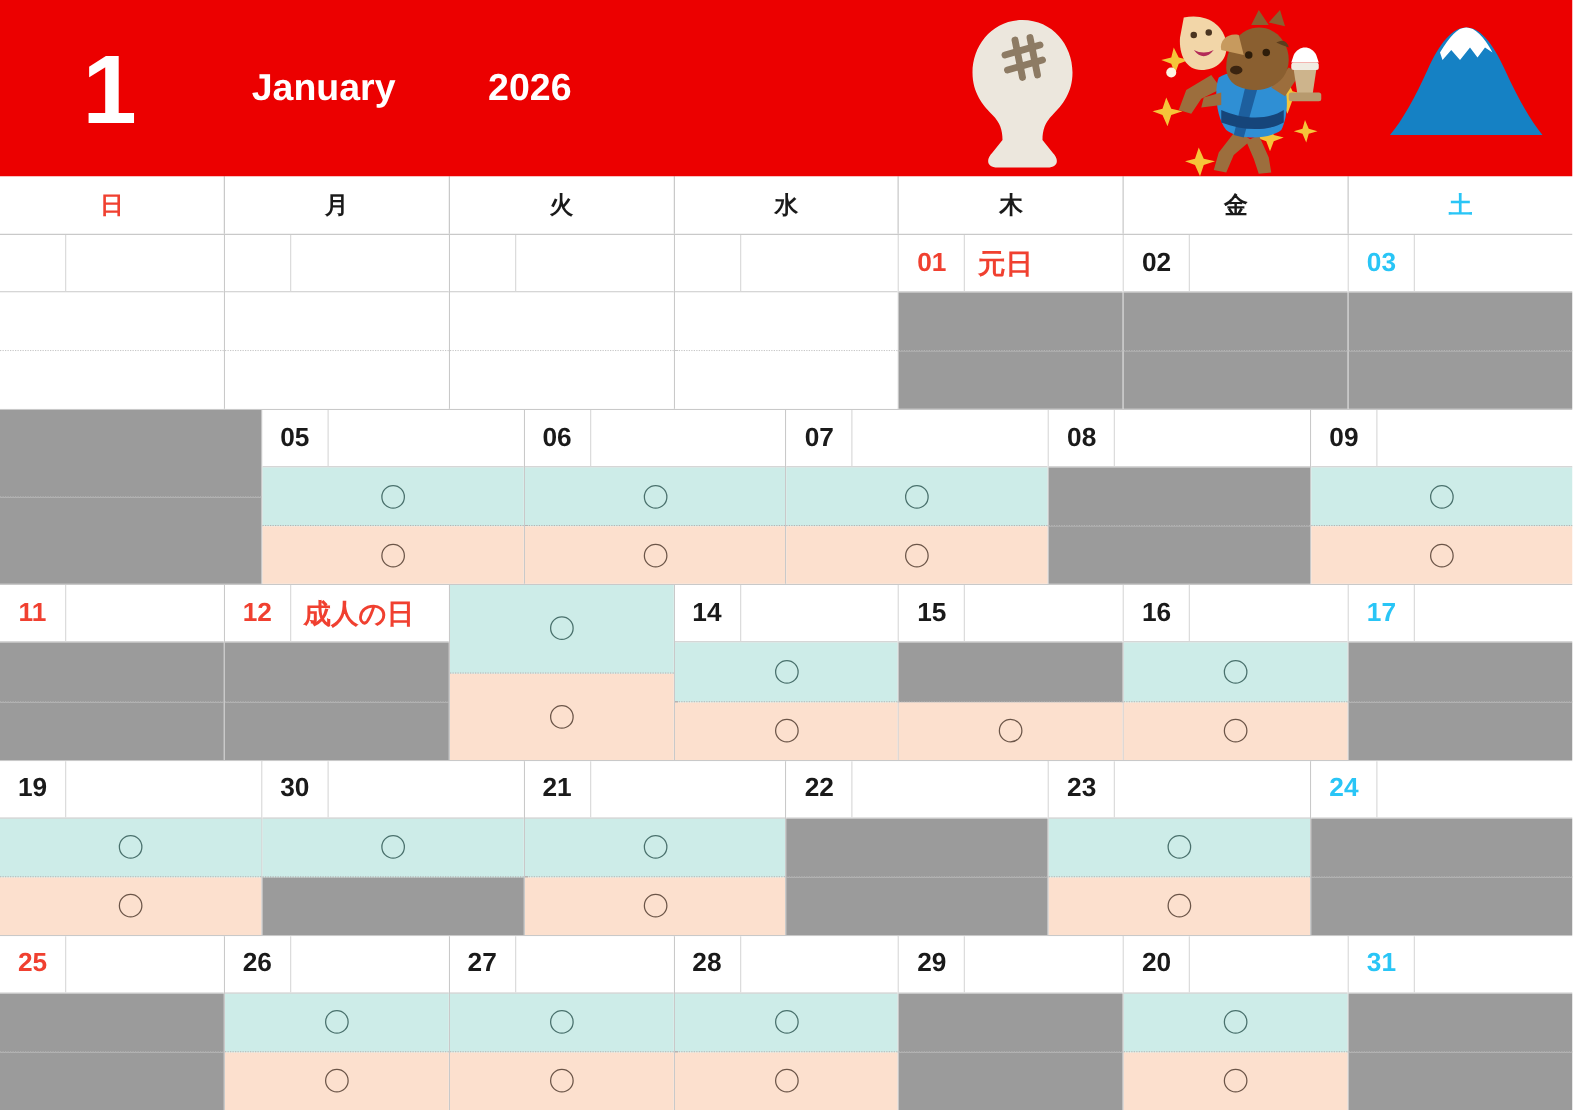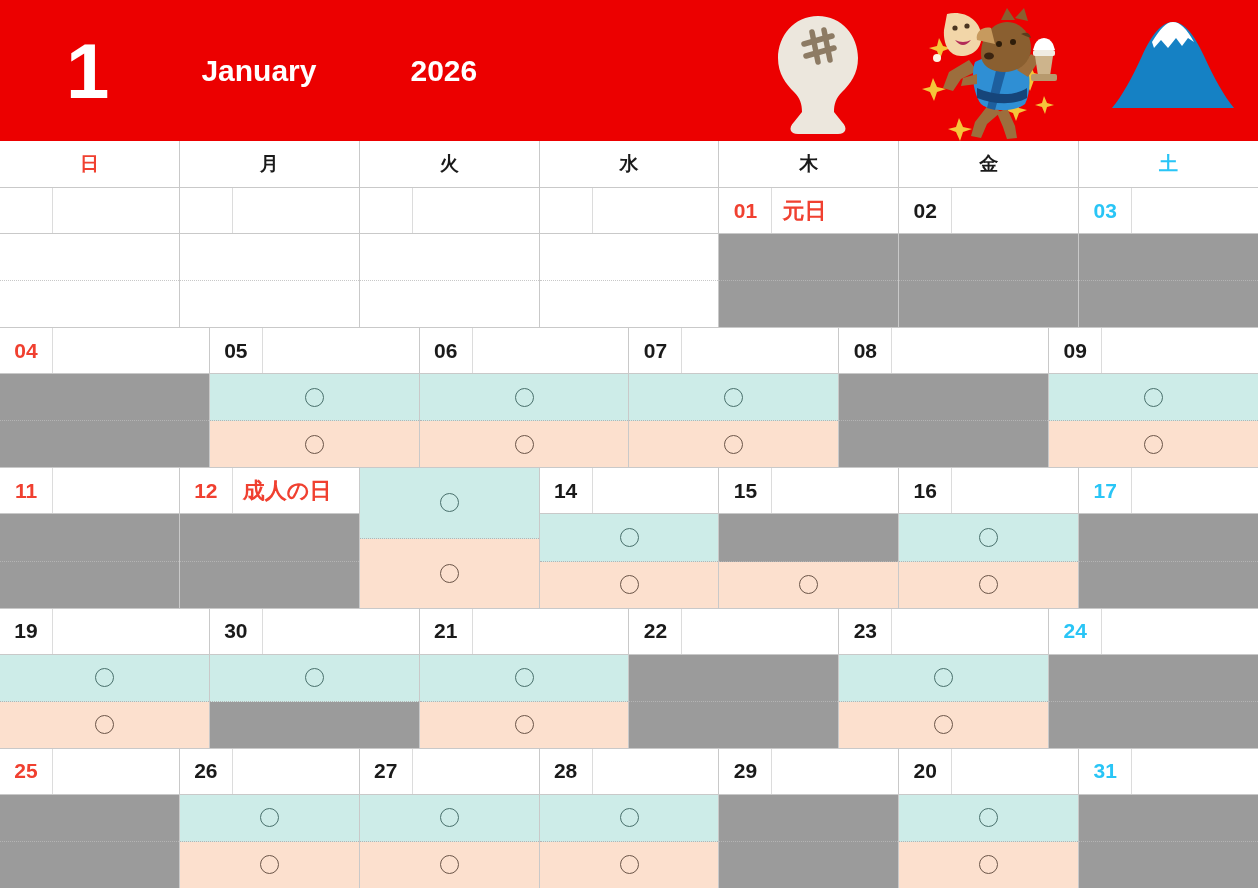--- a/index.html
+++ b/index.html
@@ -43,21 +43,21 @@
     color: #ffffff;
     font-size: 30px;
     font-weight: bold;
     margin-left: 94px;
     font-family: "Liberation Sans", sans-serif;
   }
   .hdr-year {
     color: #ffffff;
     font-size: 30px;
     font-weight: bold;
-    margin-left: 94px;
+    margin-left: 74px;
     font-family: "Liberation Sans", sans-serif;
   }
   .hdr-art {
     position: absolute;
     top: 0;
     right: 0;
     height: 141px;
     width: 560px;
   }
   .art-item { position: absolute; top: 0; height: 141px; }
@@ -311,24 +311,20 @@
           <div class="date-strip">
             <div class="date-num sat">03</div>
             <div class="date-event"></div>
           </div>
           <div class="slot am closed"></div>
           <div class="slot pm closed"></div>
         </div>
       </div>
       <div class="week">
         <div class="daycol">
-          <div class="date-strip">
-            <div class="date-num sun">04</div>
-            <div class="date-event"></div>
-          </div>
           <div class="slot am closed"></div>
           <div class="slot pm closed"></div>
         </div>
         <div class="daycol">
           <div class="date-strip">
             <div class="date-num">05</div>
             <div class="date-event"></div>
           </div>
           <div class="slot am ">
             <span class="mark"></span>

